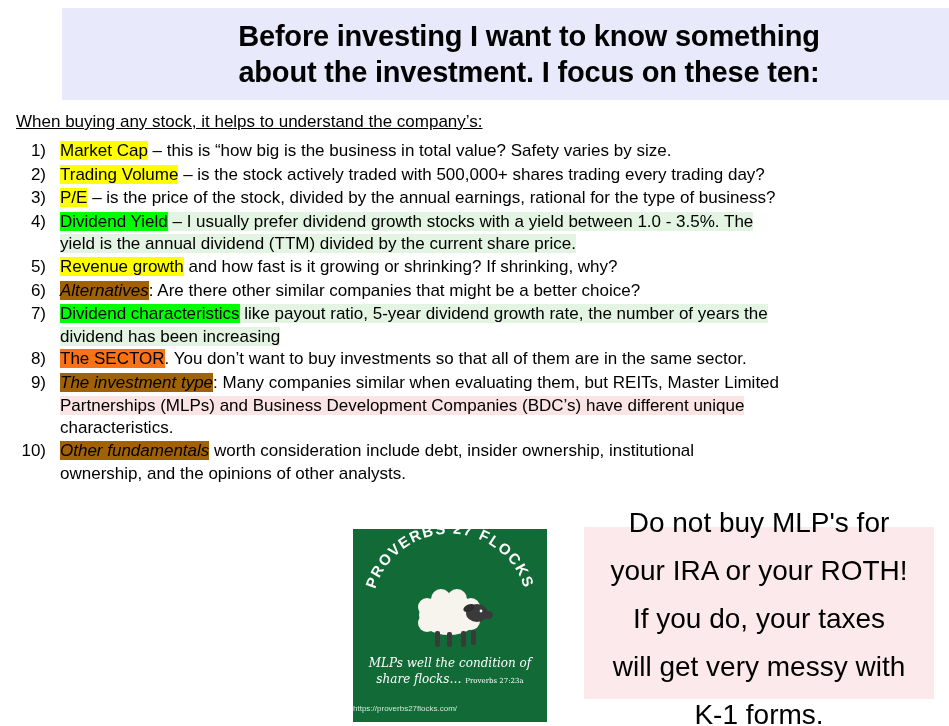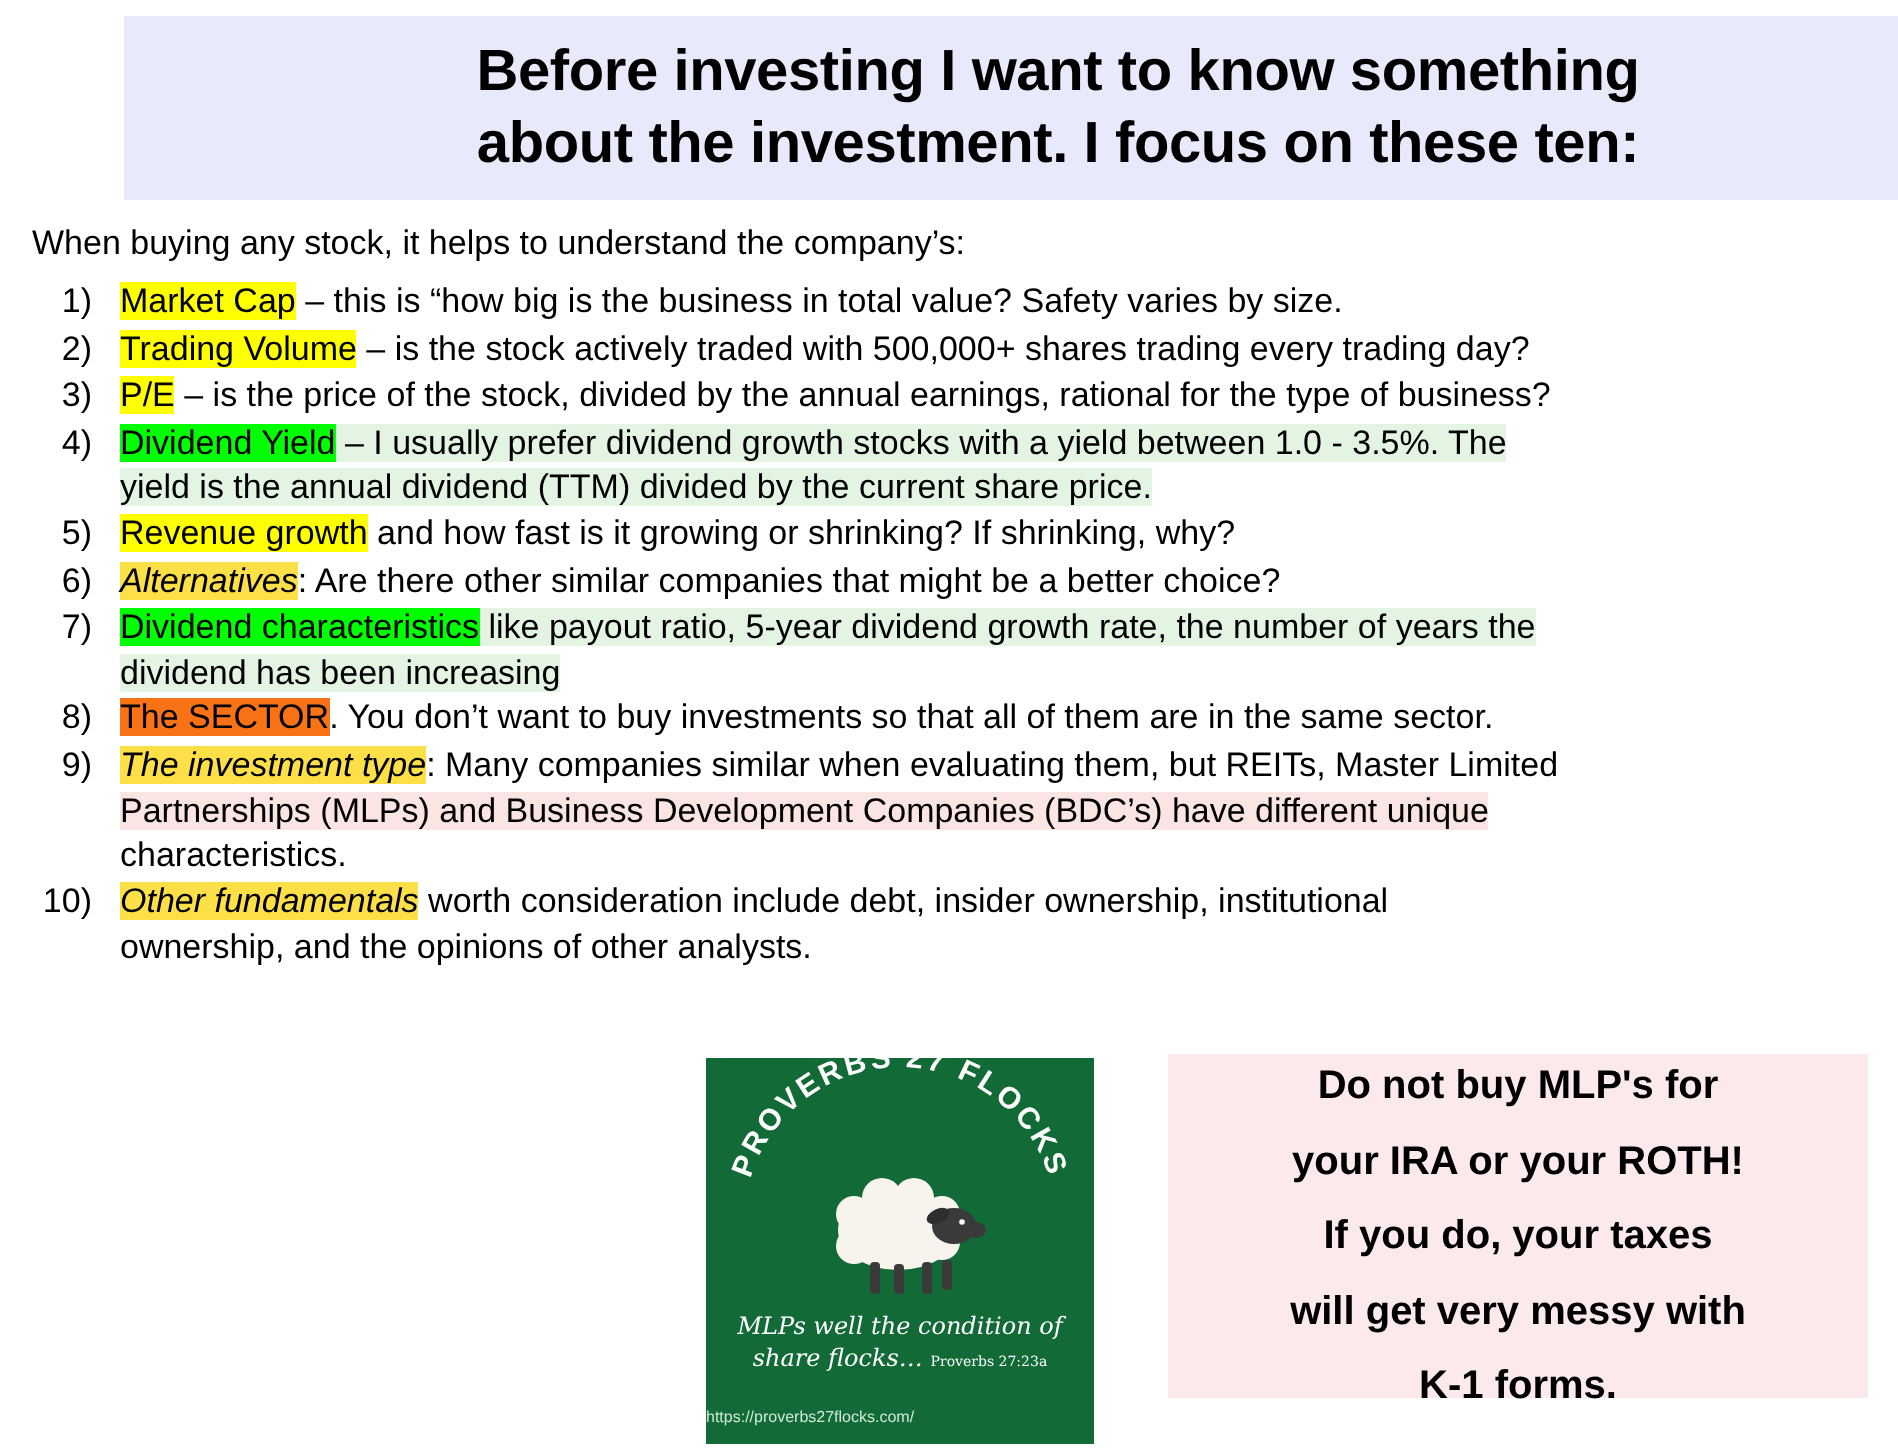--- a/index.html
+++ b/index.html
@@ -37,20 +37,21 @@
     text-align: center;
     letter-spacing: -0.2px;
   }
 
   
   .intro {
     position: absolute;
     left: 16px;
     top: 112px;
     font-size: 17px;
+    text-decoration: underline;
     white-space: nowrap;
   }
 
   
   .list {
     position: absolute;
     left: 16px;
     top: 140px;
     width: 920px;
     font-size: 17px;
@@ -70,21 +71,21 @@
     flex-shrink: 0;
   }
   .body {
     flex: 1;
   }
   .item.tight { margin-bottom: 0; }
 
   
   .hl-yellow { background: #ffff00; }
   .hl-green  { background: #00ff00; }
-  .hl-cyan   { background: #fde047; }
+  .hl-cyan   { background: #a16207; }
   .hl-gray   { background: #f97316; }
   .ital { font-style: italic; }
 
   
   .row-lgreen {
     background: #e4f4e2;
     display: inline;
     text-align: center;
   }
   .row-pink {
@@ -147,22 +148,22 @@
     top: 527px;
     width: 350px;
     height: 172px;
     background: #fbe9ec;
     display: flex;
     flex-direction: column;
     align-items: center;
     justify-content: center;
   }
   .warn-line {
-    font-size: 20px;
-    font-weight: bold;
+    font-size: 28px;
+    font-weight: normal;
     line-height: 1.28;
     text-align: center;
     margin-top: 12px;
   }
 </style>
 </head>
 <body>
 
 <div class="title-banner">
   <div class="title-line">Before investing I want to know something</div>

